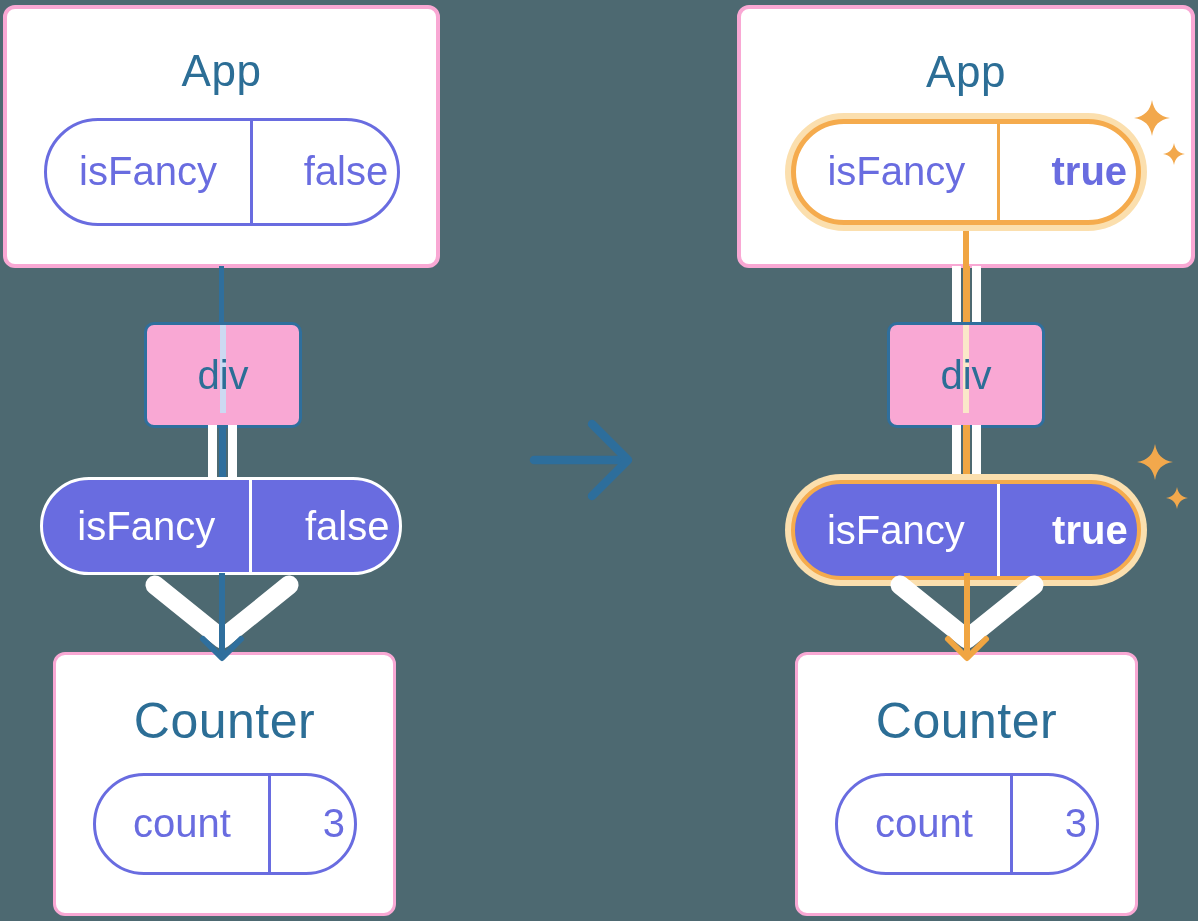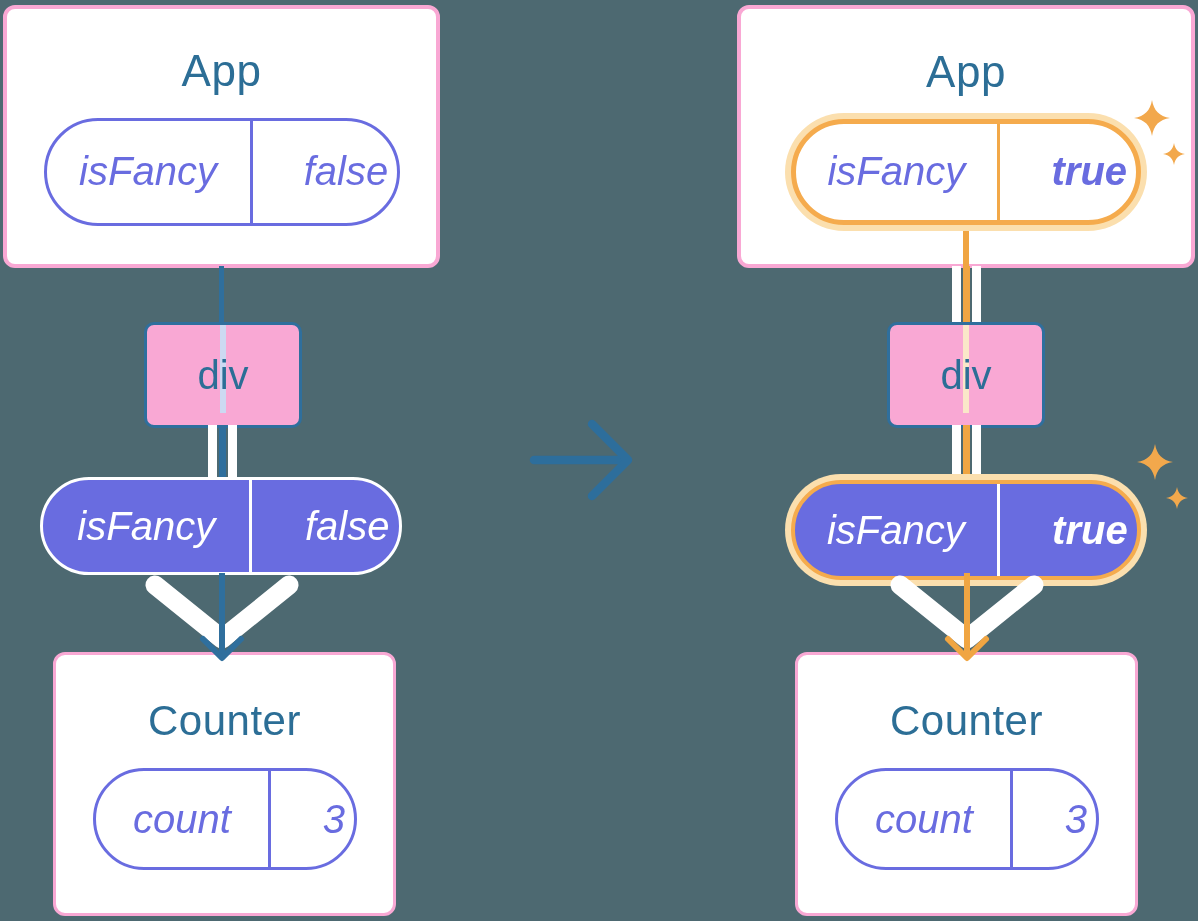--- a/index.html
+++ b/index.html
@@ -13,29 +13,29 @@
   
   .comp-box{
     position:absolute;background:#ffffff;border:4px solid #f9a8d4;border-radius:12px;
     display:flex;flex-direction:column;align-items:center;justify-content:center;
   }
   .small-box{
     position:absolute;background:#f9a8d4;border:3px solid #2f6f9d;border-radius:10px;
     display:flex;align-items:center;justify-content:center;
   }
   .comp-title{color:#2c6e96;font-size:44px;line-height:1.1;letter-spacing:.5px;}
-  .counter-title{font-size:42px;}
+  .counter-title{font-size:50px;}
   .div-title{color:#2c6e96;font-size:40px;position:relative;z-index:2;}
 
   
   .pill{
     display:flex;align-items:stretch;border-radius:999px;overflow:hidden;
     font-size:40px;
   }
-  .pill .cell{display:flex;align-items:center;justify-content:center;font-style:italic;}
+  .pill .cell{display:flex;align-items:center;justify-content:center;}
   .pill-outline{
     border:3px solid #696ce0;background:#ffffff;color:#696ce0;
   }
   .pill-outline .cell-value{border-left:3px solid #696ce0;}
   .pill-filled{
     position:absolute;background:#696ce0;border:3px solid #ffffff;color:#ffffff;
   }
   .pill-filled .cell-value{border-left:3px solid #ffffff;}
   .pill-highlight{
     border:5px solid #f5ab4d;background:#ffffff;color:#696ce0;

